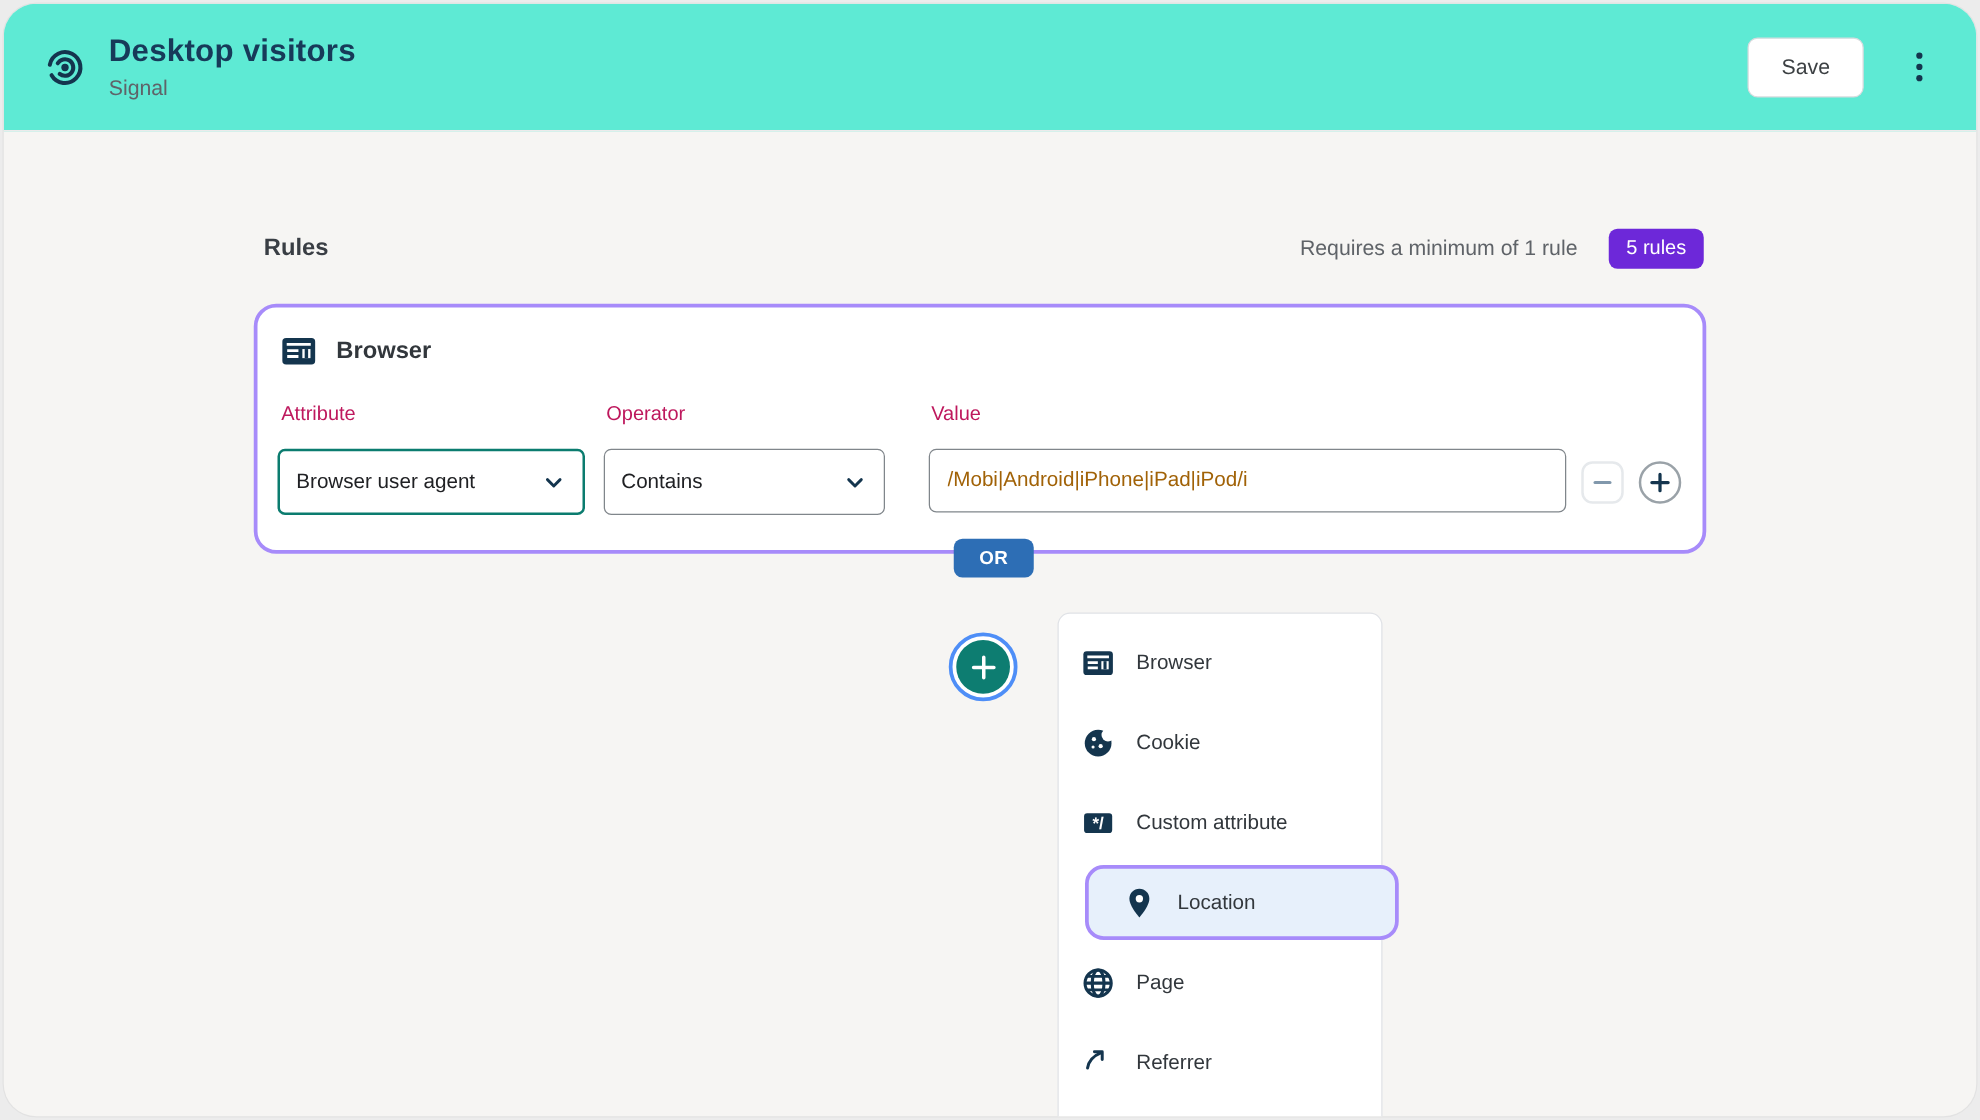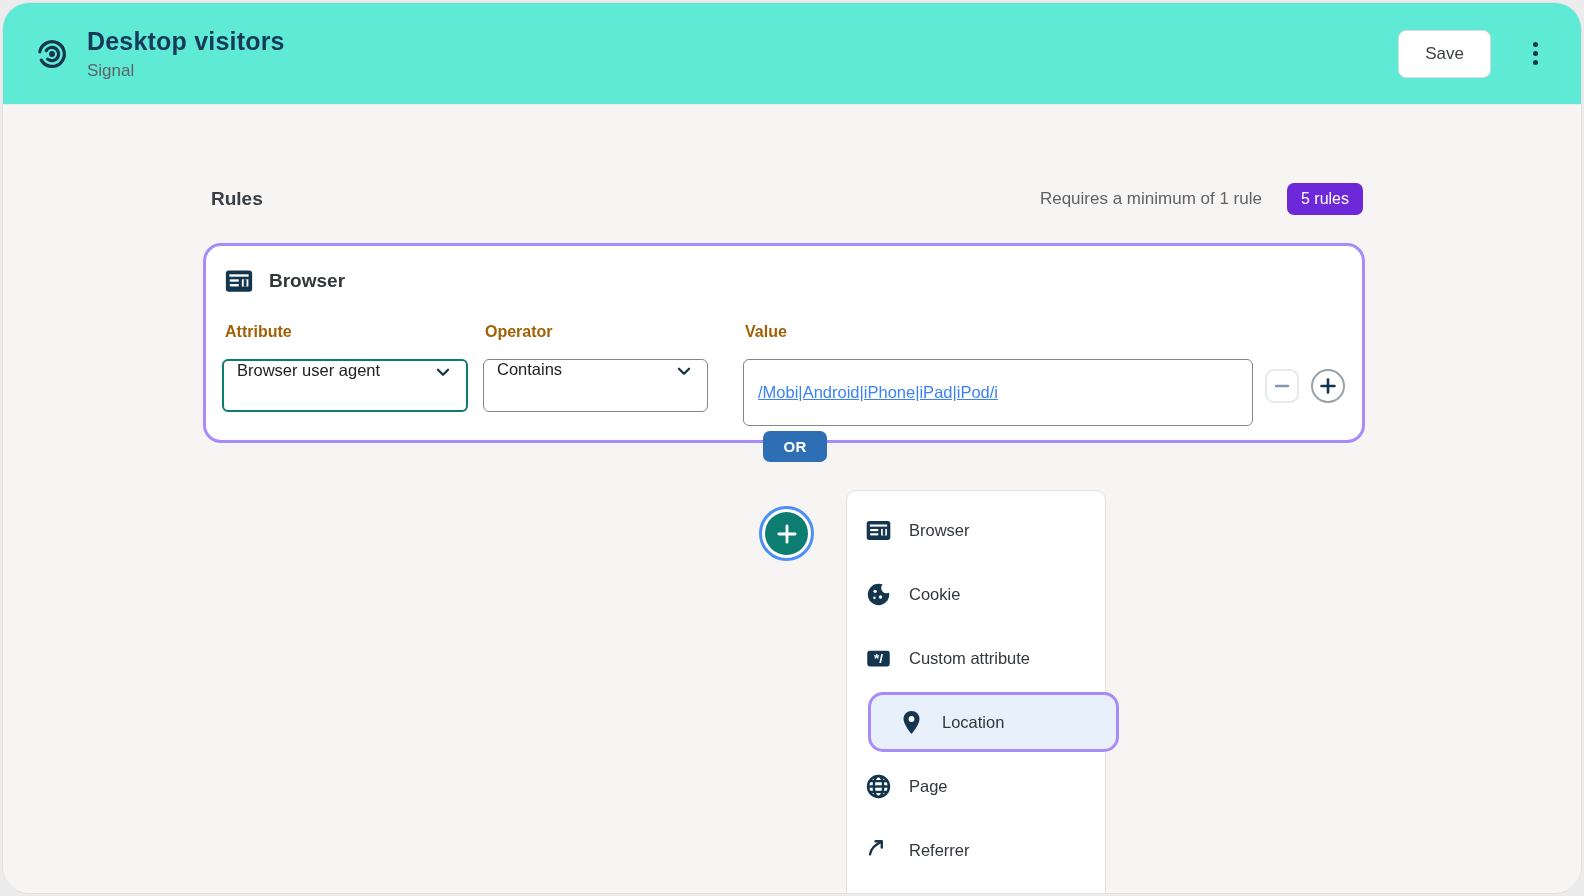--- a/index.html
+++ b/index.html
@@ -39,36 +39,36 @@
     background:#6d28d9; color:#fff; font-size:16px; padding:7px 14px;
     border-radius:7px; white-space:nowrap;
   }
   
   .rule-card {
     position:absolute; left:200px; top:138px; width:1162px; height:200px;
     background:#fff; border:3px solid #a78bfa; border-radius:18px;
   }
   .card-title-row { position:absolute; left:18px; top:20px; display:flex; align-items:center; gap:15px; }
   .card-title { font-size:19px; font-weight:bold; color:#32373c; }
-  .field-label { position:absolute; top:77px; font-size:16px; font-weight:bold; color:#a16207; }
+  .field-label { position:absolute; top:77px; font-size:16px; font-weight:normal; color:#be185d; }
   .lbl-attribute { left:19px; }
   .lbl-operator { left:279px; }
   .lbl-value { left:539px; }
   .select-box {
     position:absolute; top:113px; height:53px; background:#fff;
-    display:flex; align-items:flex-start; justify-content:space-between;
+    display:flex; align-items:center; justify-content:space-between;
     padding:0 12px 0 13px; border-radius:6px; cursor:pointer;
   }
   .select-attribute { left:16px; width:246px; border:2px solid #0b7c6f; }
   .select-operator { left:277px; width:225px; border:1.5px solid #80868b; }
   .select-text { font-size:16.5px; color:#202124; }
   .value-input {
-    position:absolute; left:537px; top:113px; width:510px; height:67px;
+    position:absolute; left:537px; top:113px; width:510px; height:51px;
     border:1.5px solid #80868b; border-radius:6px; padding:0 14px;
-    font-size:16.5px; color:#3b82f6; font-family:inherit; background:#fff;text-decoration:underline;
+    font-size:16.5px; color:#a16207; font-family:inherit; background:#fff;
   }
   .mini-btn {
     position:absolute; top:123px; width:34px; height:34px;
     display:flex; align-items:center; justify-content:center;
     background:#fff; cursor:pointer; padding:0;
   }
   .remove-rule { left:1059px; border:2px solid #e6e9ec; border-radius:9px; }
   .add-inline-rule { left:1105px; border:2px solid #9aa2a8; border-radius:50%; }
   .or-badge {
     position:absolute; left:760px; top:326px; width:64px; height:31px;

